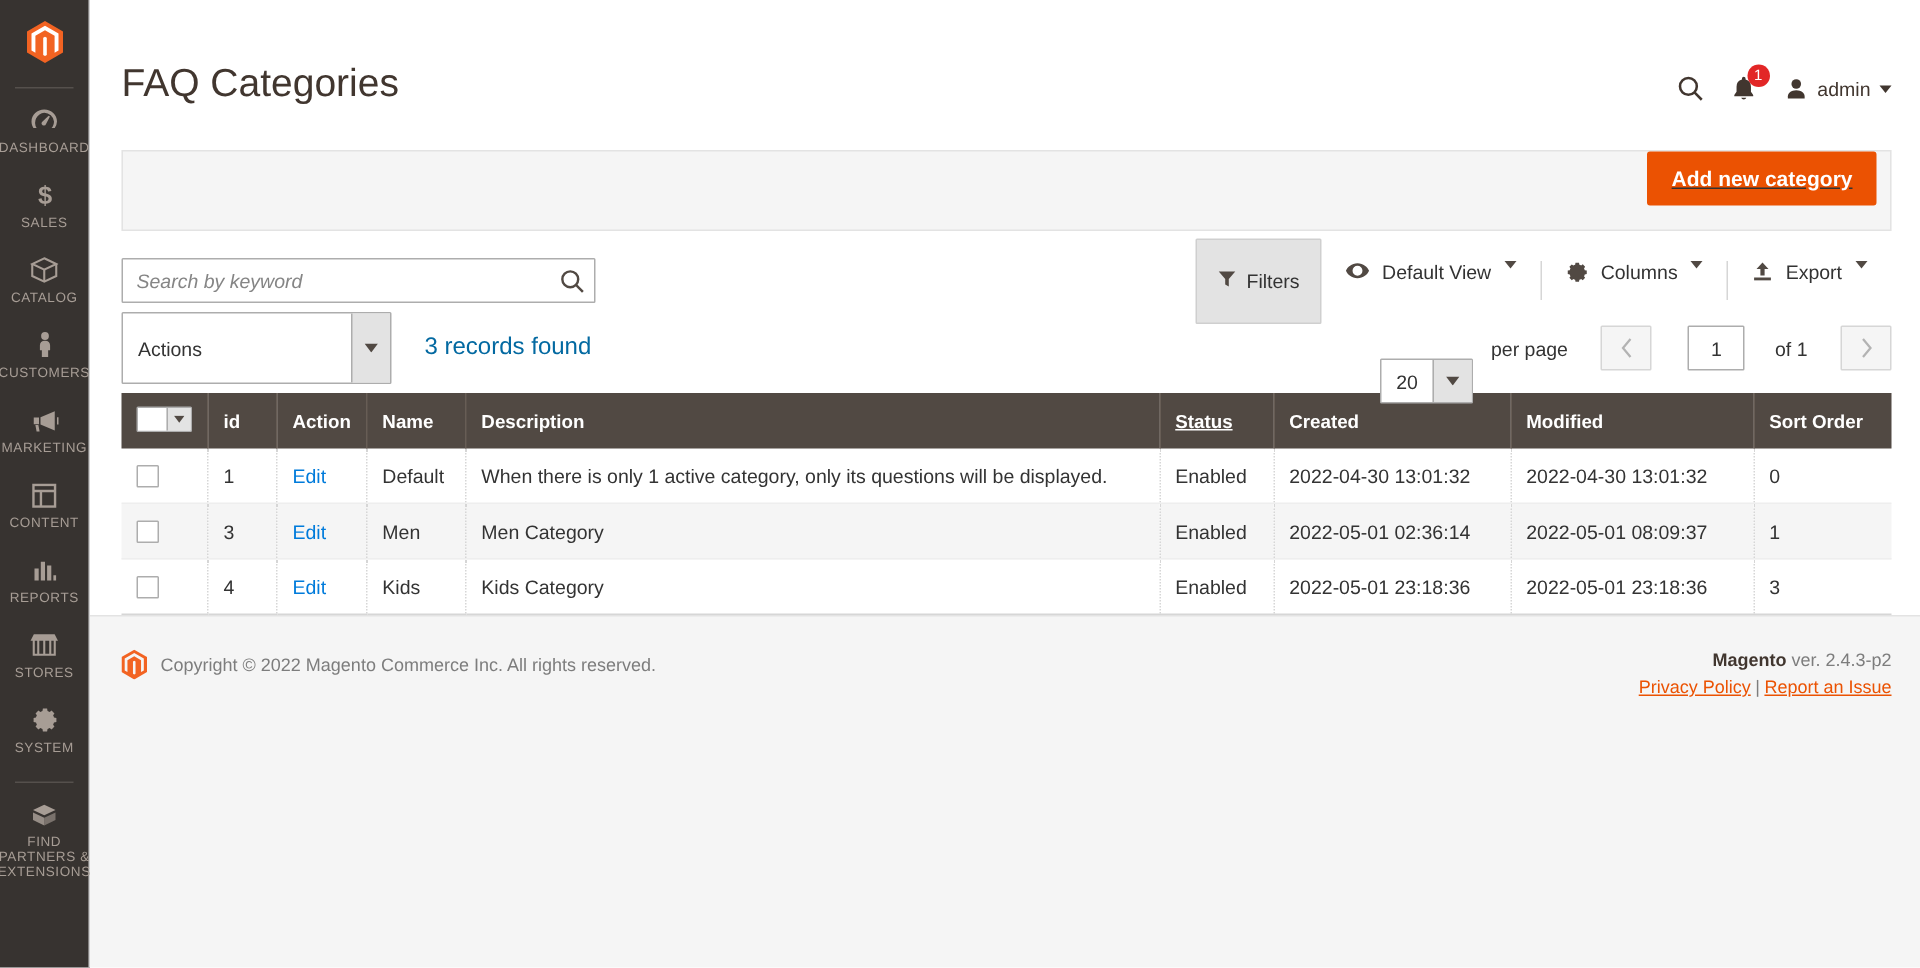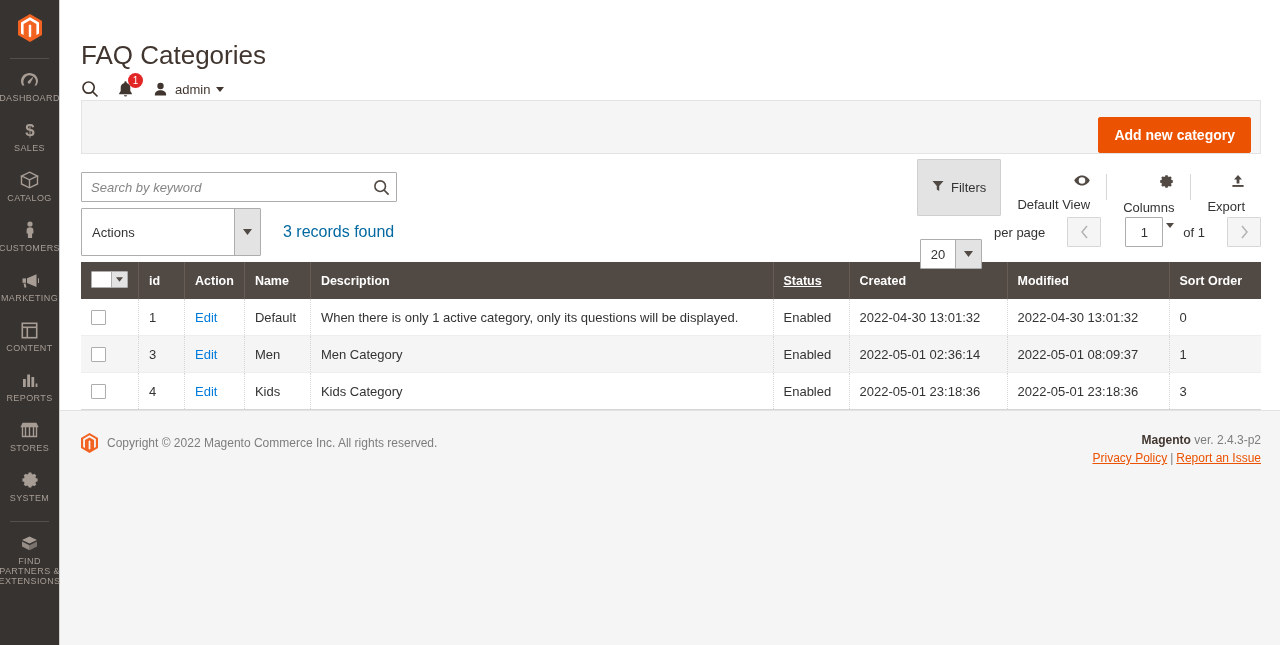--- a/index.html
+++ b/index.html
@@ -55,21 +55,20 @@
   .main {
     position: absolute; left: 60px; top: 0;
     width: 1220px; height: 645px;
     background: #ffffff;
   }
 
   .page-header {
     display: flex; align-items: flex-start; justify-content: space-between;
     padding: 40px 19px 0 21px;
     height: 92px;
-    flex-direction: column;
   }
   .page-title {
     font-size: 26px;
     font-weight: 400;
     color: #41362f;
     line-height: 30px;
     margin: 0;
   }
   .header-tools {
     display: flex; align-items: center; gap: 18px;
@@ -101,22 +100,23 @@
     border-right: 4px solid transparent;
     border-top: 5px solid #41362f;
   }
 
   
   .page-actions {
     margin: 8px 19px 0 21px;
     background: #f5f5f5;
     border: 1px solid #e3e3e3;
     height: 54px;
-    display: flex; align-items: flex-end; justify-content: flex-end;
+    display: flex; align-items: flex-start; justify-content: flex-end;
     padding-right: 9px;
+    text-decoration: underline;
   }
   .btn-primary {
     background: #eb5202;
     border: 1px solid #eb5202;
     color: #fff;
     font-size: 14px;
     font-weight: 600;
     padding: 9px 15px;
     cursor: pointer;
     border-radius: 2px;
@@ -158,26 +158,25 @@
     display: flex; align-items: center; gap: 7px;
     background: #e3e3e3;
     border: 1px solid #cfcfcf;
     padding: 20px 14px;
     font-size: 13px; color: #333;
     cursor: pointer;
     border-radius: 1px;
     font-family: "Liberation Sans", sans-serif;
   }
   .tb-item {
-    display: flex; align-items: flex-end; gap: 8px;
+    display: flex; align-items: flex-start; gap: 8px;
     padding: 0 16px;
     font-size: 13px; color: #333;
     cursor: pointer;
     height: 26px;
-    flex-direction: column;
   }
   .tb-sep { width: 1px; height: 26px; background: #d6d6d6; }
   .tb-caret {
     width: 0; height: 0;
     border-left: 4px solid transparent;
     border-right: 4px solid transparent;
     border-top: 5px solid #514943;
     margin-left: 1px;
   }
 

